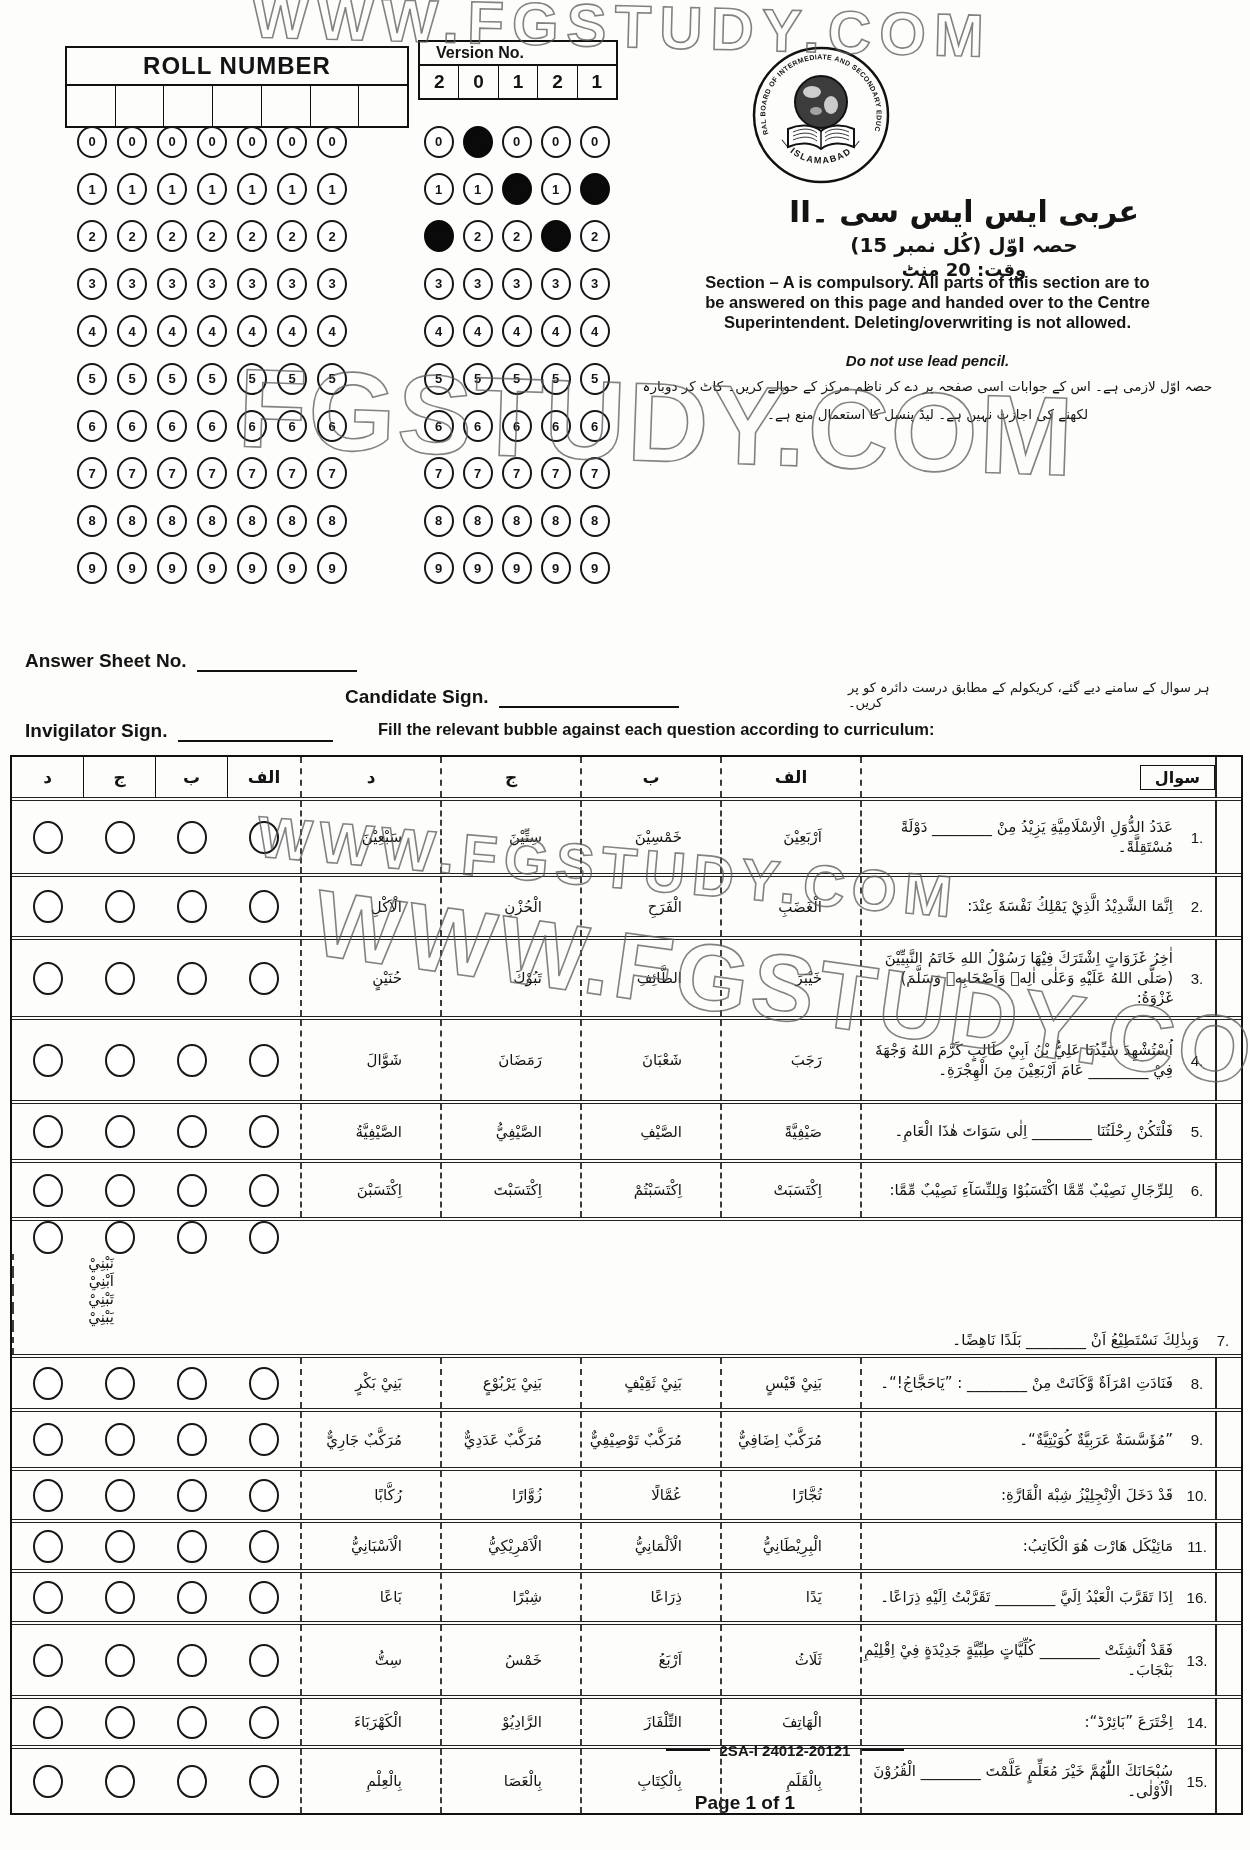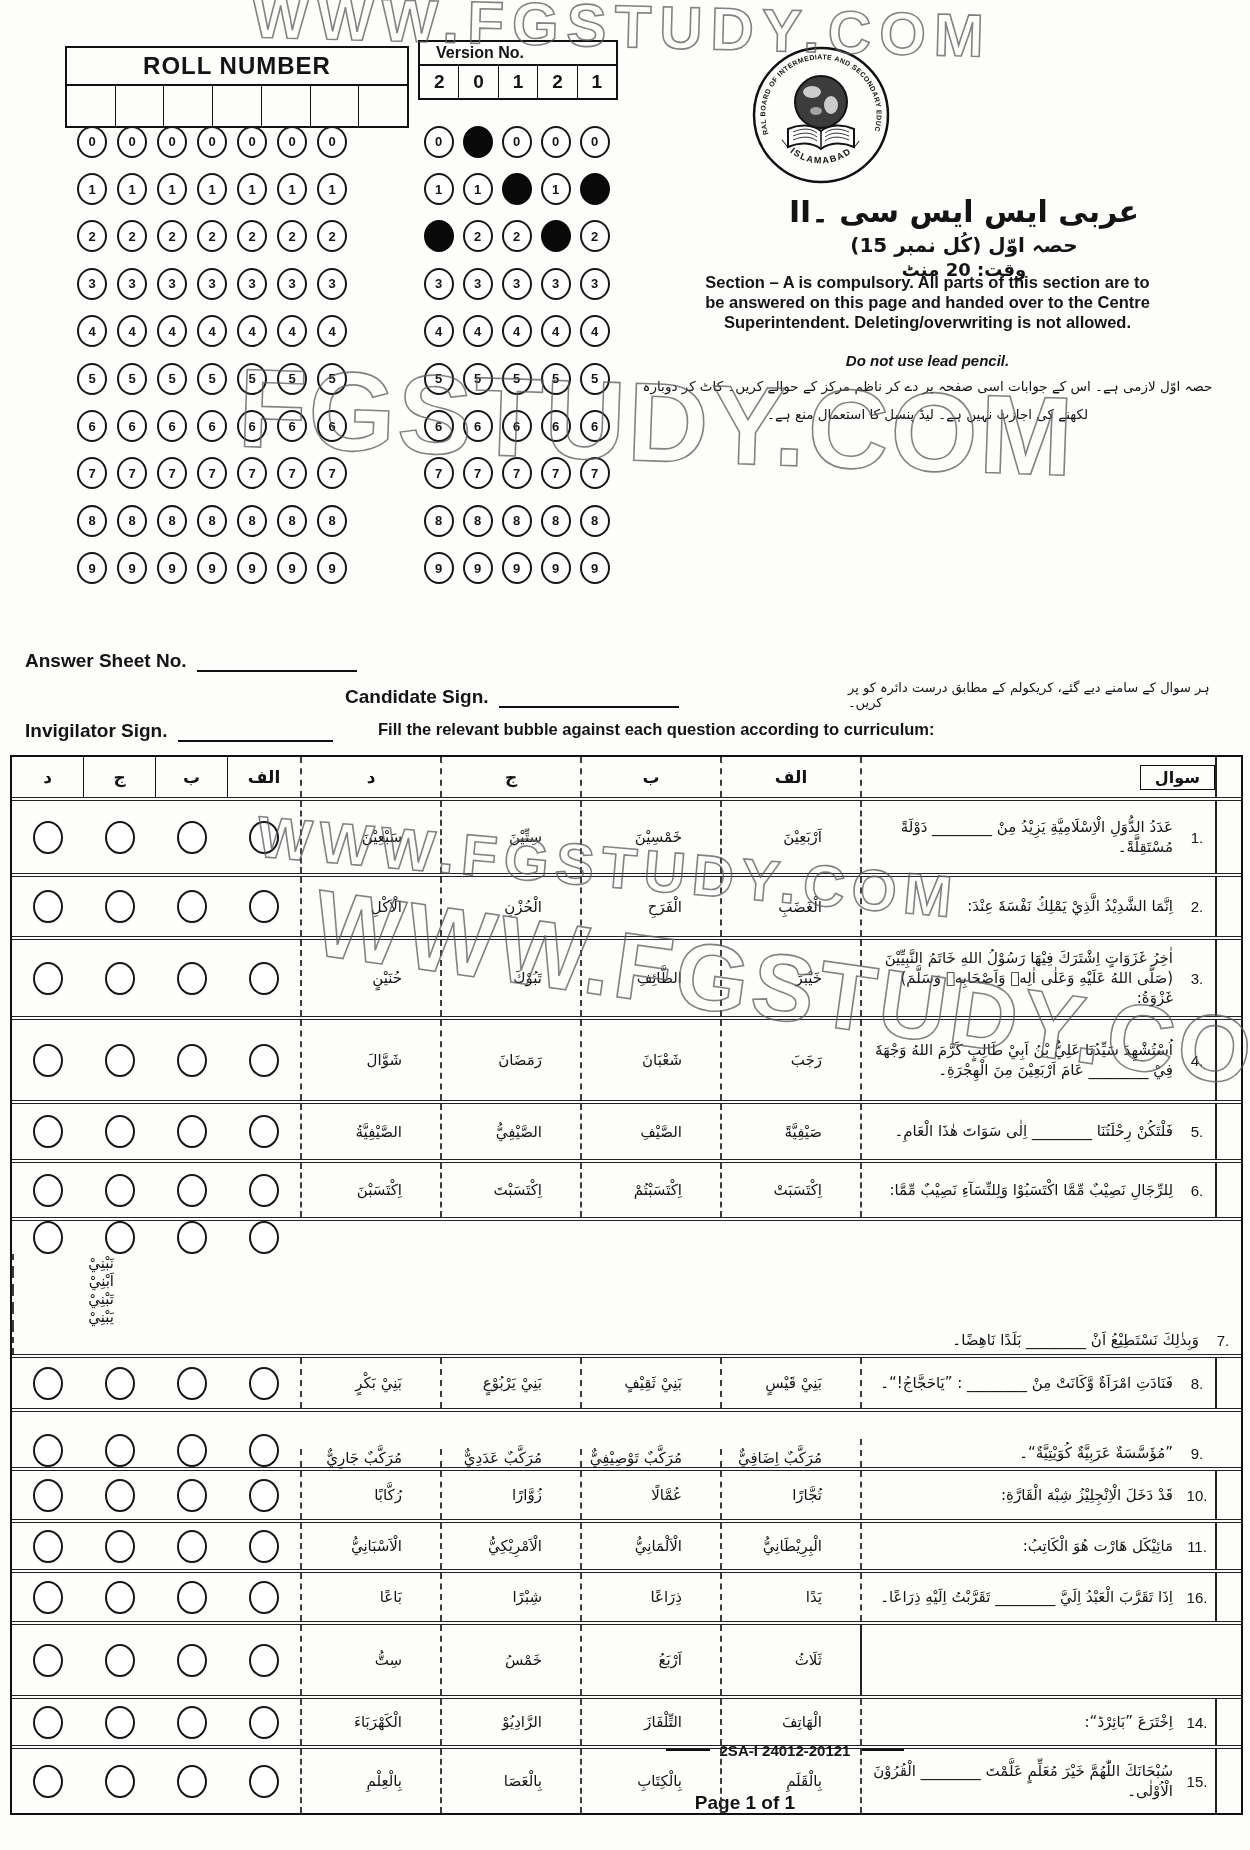--- a/index.html
+++ b/index.html
@@ -578,21 +578,21 @@
         </div>
       <div class="ocell">
           <span class="opt-text rtl">بَنِيْ قَيْسٍ</span>
         </div>
       <div class="qwrap">
         <div class="qtext rtl">فَنَادَتِ امْرَاَةٌ وَّكَانَتْ مِنْ ________ : ”يَاحَجَّاجُ!“۔</div>
         <div class="qnum">8.</div>
       </div>
       <div class="fcell"></div>
     </div>
-      <div class="trow" style="min-height: 59px; align-items: flex-end;">
+      <div class="trow" style="min-height: 59px;">
       <div class="bz">
         <div class="bcol">
             <span class="bubble"></span>
           </div>
         <div class="bcol">
             <span class="bubble"></span>
           </div>
         <div class="bcol">
             <span class="bubble"></span>
           </div>
@@ -737,20 +737,24 @@
         </div>
       <div class="ocell">
           <span class="opt-text rtl">خَمْسُ</span>
         </div>
       <div class="ocell">
           <span class="opt-text rtl">اَرْبَعُ</span>
         </div>
       <div class="ocell">
           <span class="opt-text rtl">ثَلَاثُ</span>
         </div>
+      <div class="qwrap">
+        <div class="qtext rtl">فَقَدْ اُنْشِئَتْ ________ كُلِّيَّاتٍ طِبِّيَّةٍ جَدِيْدَةٍ فِيْ اِقْلِيْمِ بَنْجَابَ۔</div>
+        <div class="qnum">13.</div>
+      </div>
       <div class="fcell"></div>
     </div>
       <div class="trow" style="min-height: 50px;">
       <div class="bz">
         <div class="bcol">
             <span class="bubble"></span>
           </div>
         <div class="bcol">
             <span class="bubble"></span>
           </div>

